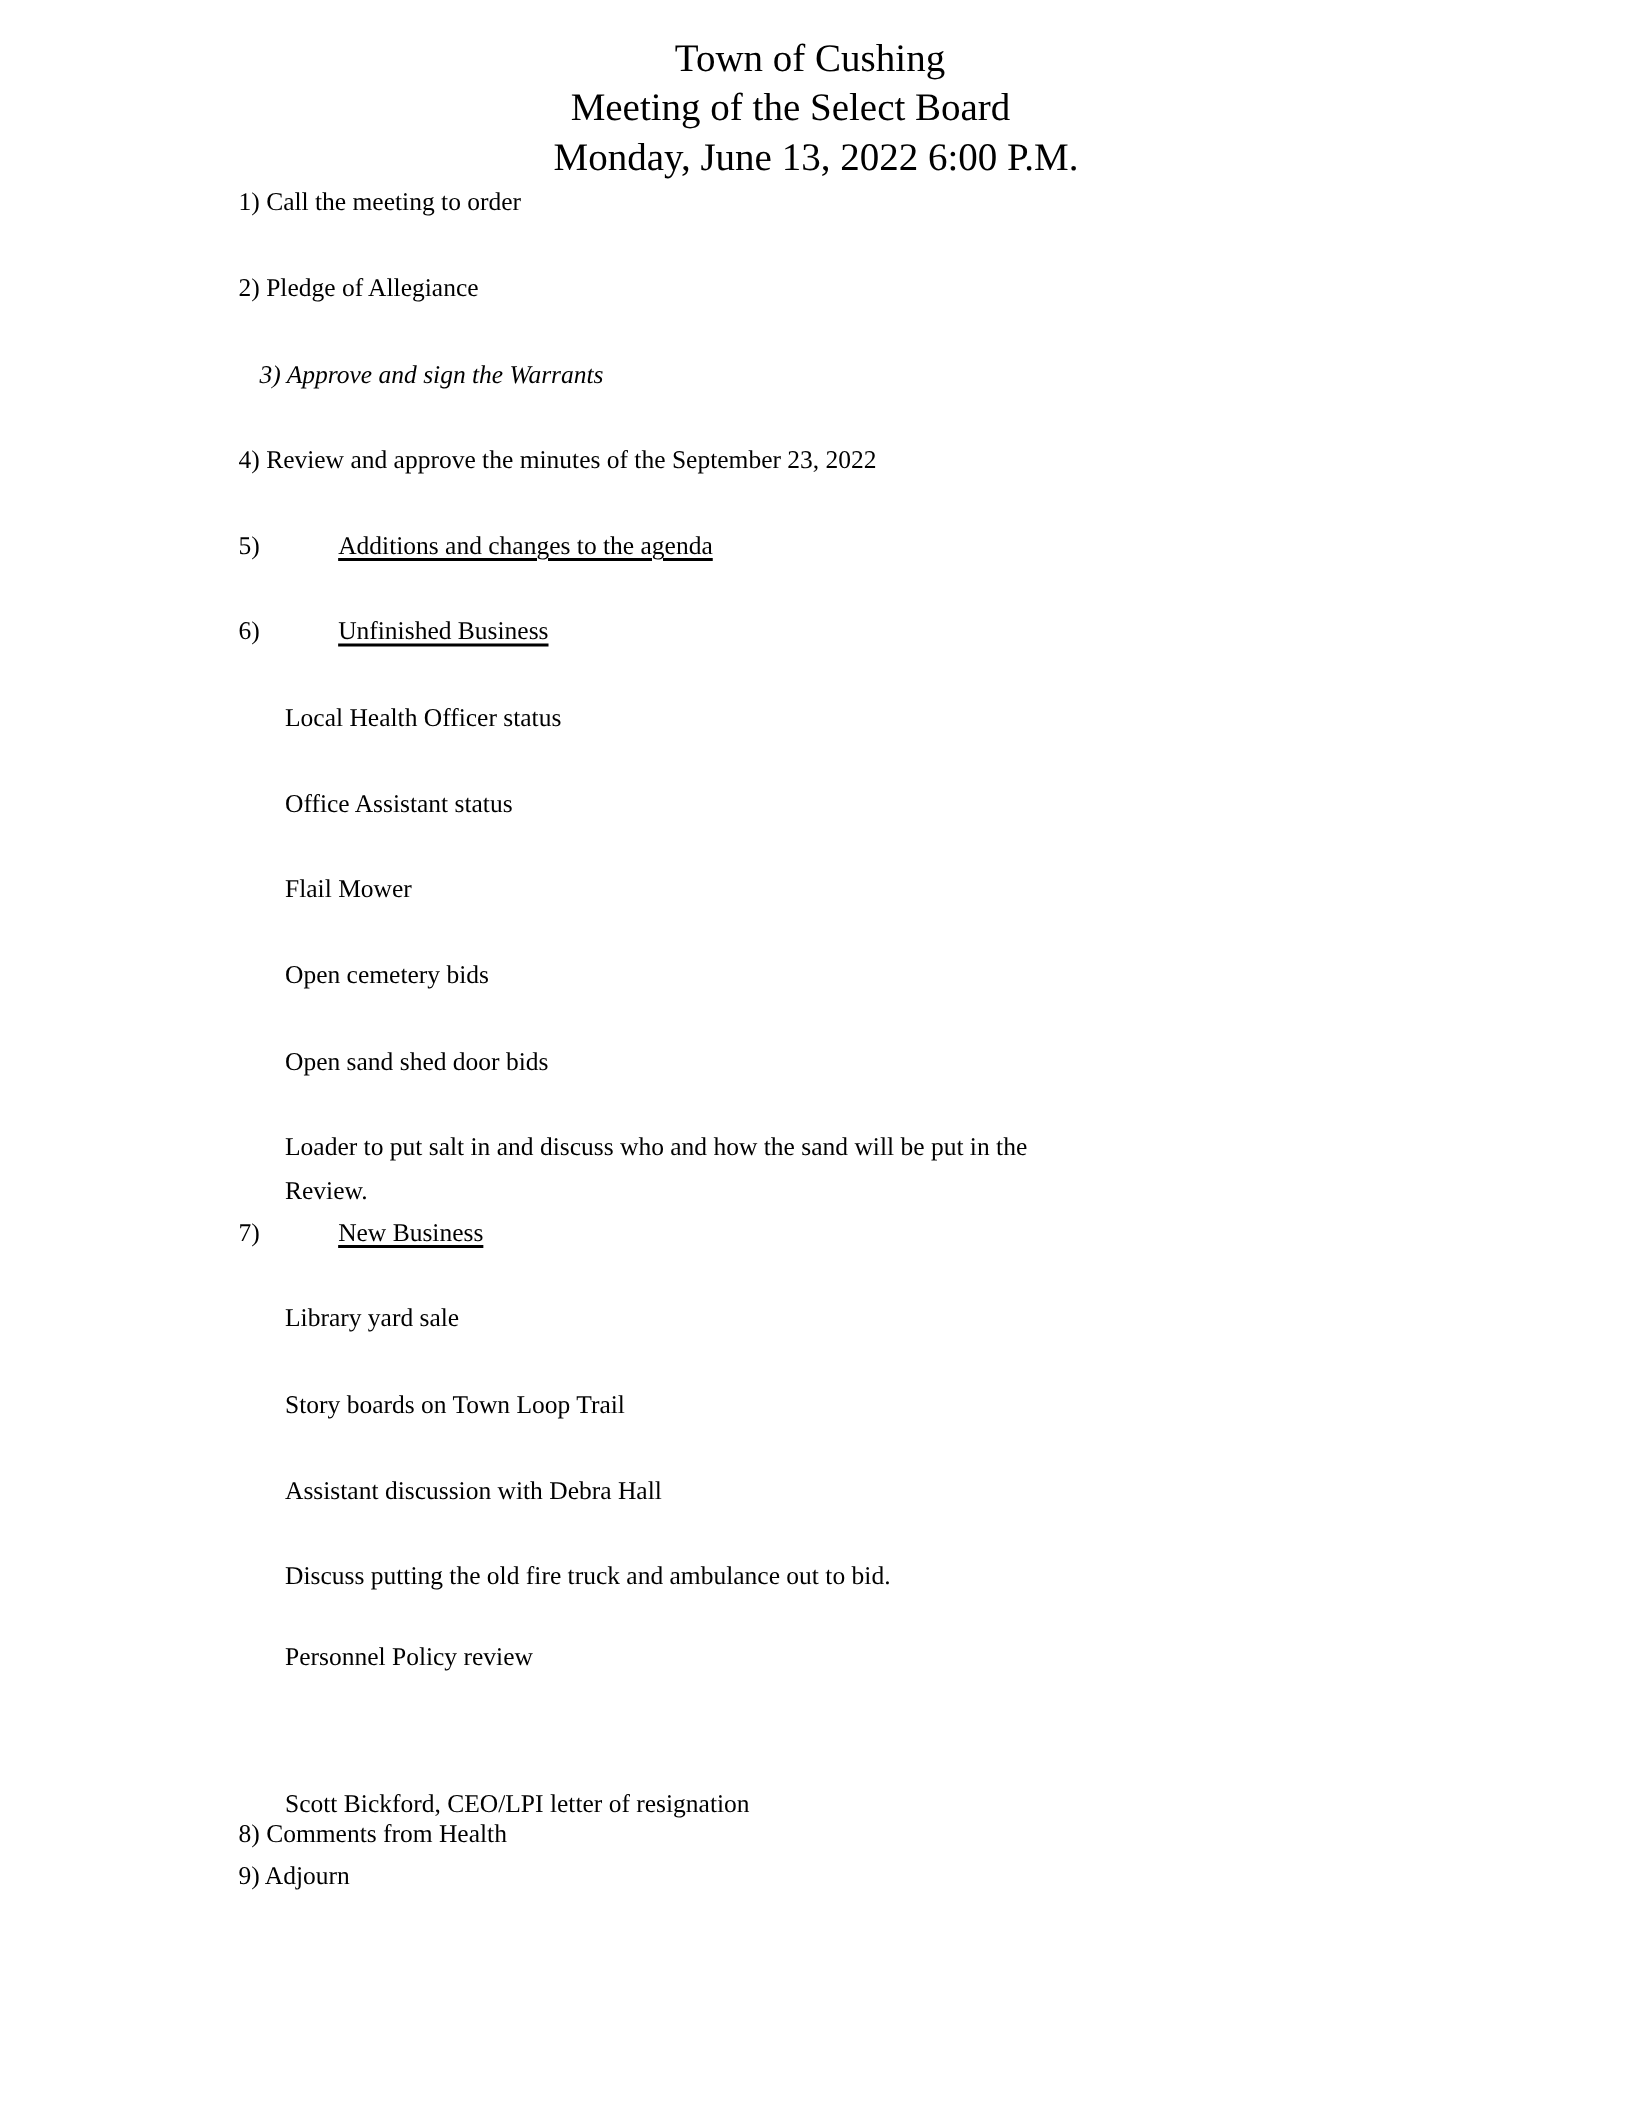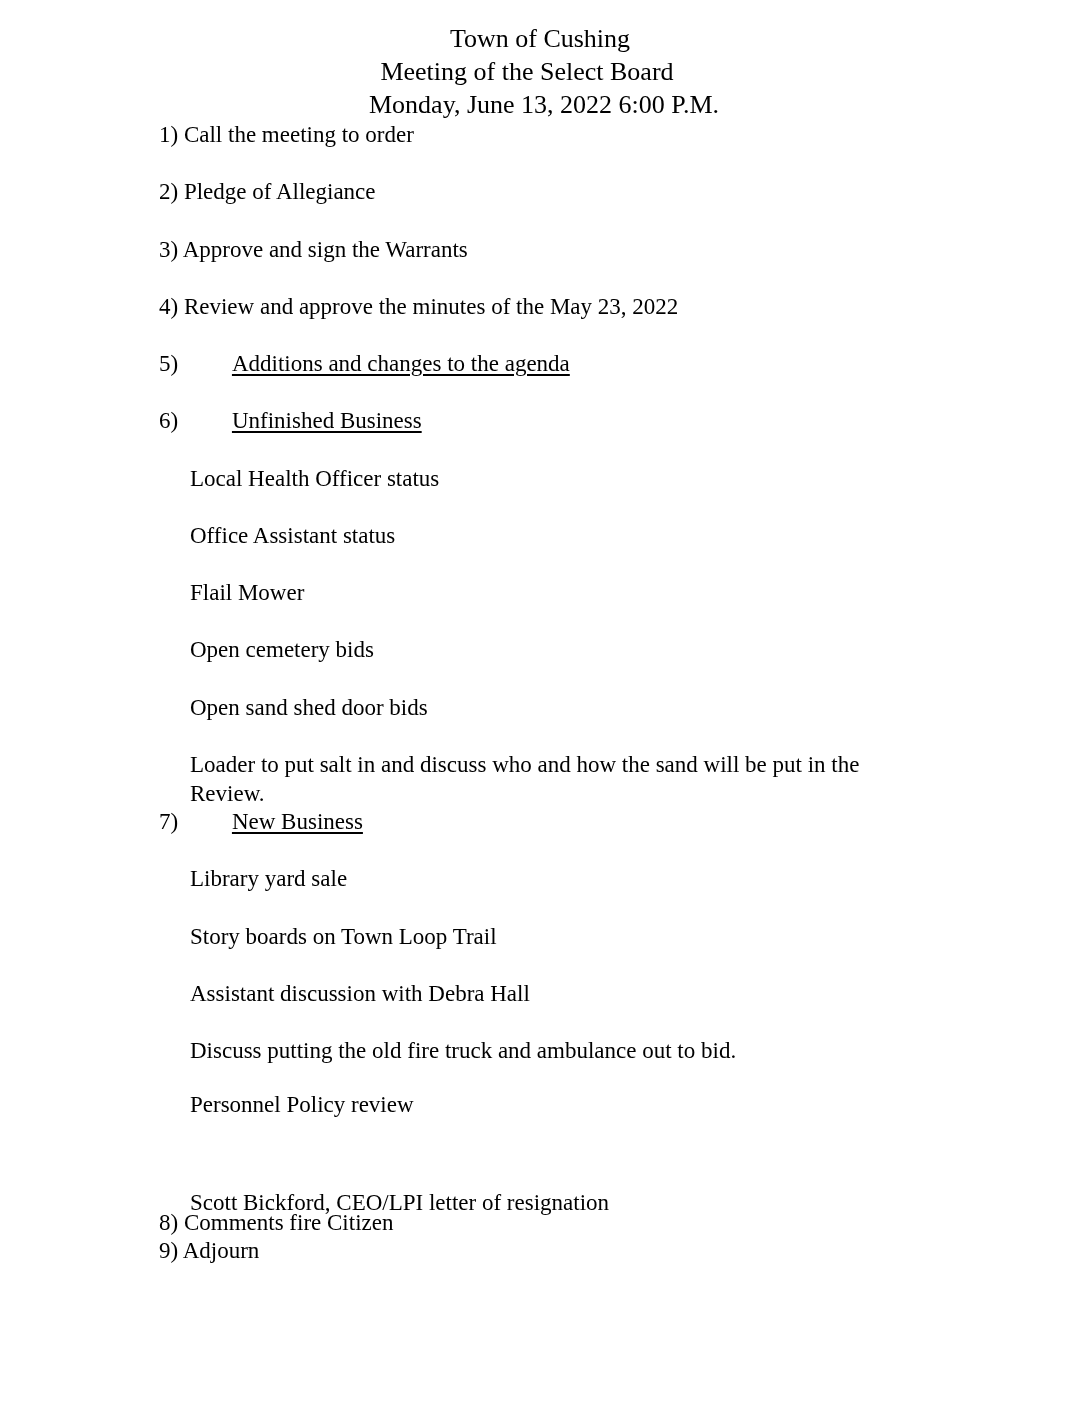--- a/index.html
+++ b/index.html
@@ -1,44 +1,44 @@
 <!DOCTYPE html>
 <html><head>
 <meta charset="utf-8">
 <style>
   html, body { margin: 0; padding: 0; background: #ffffff; }
   body { width: 1088px; height: 1408px; position: relative; overflow: hidden;
          font-family: "Liberation Serif", "DejaVu Serif", serif; color: #000; }
   .title { position: absolute; left: 0; width: 1088px; text-align: center; font-size: 26px; line-height: 30px; white-space: nowrap; }
-  .line { position: absolute; font-size: 23px; line-height: 26px; white-space: nowrap; }
+  .line { position: absolute; font-size: 17px; line-height: 26px; white-space: nowrap; }
   .u { text-decoration: underline; text-underline-offset: 3px; text-decoration-thickness: 2px; margin-left: 48px; }
 </style>
 </head>
 <body>
 
 <div>
   <div class="title" style="top:24px; left:-4px;">Town of Cushing</div>
   <div class="title" style="top:57px; left:-17px;">Meeting of the Select Board</div>
   <div class="title" style="top:90px; left:0px;">Monday, June 13, 2022 6:00 P.M.</div>
 
   <div class="line" style="top:122px; left:159px;">
     <span>1)</span>
     <span>Call the meeting to order</span>
   </div>
   <div class="line" style="top:179px; left:159px;">
     <span>2)</span>
     <span>Pledge of Allegiance</span>
   </div>
-  <div class="line" style="top:237px; left:159px;">
+  <div class="line" style="top:237px; left:173px;font-style:italic;">
     <span>3)</span>
     <span>Approve and sign the Warrants</span>
   </div>
   <div class="line" style="top:294px; left:159px;">
     <span>4)</span>
-    <span>Review and approve the minutes of the May 23, 2022</span>
+    <span>Review and approve the minutes of the September 23, 2022</span>
   </div>
   <div class="line" style="top:351px; left:159px;">
     <span>5)</span>
     <span class="u">Additions and changes to the agenda</span>
   </div>
   <div class="line" style="top:408px; left:159px;">
     <span>6)</span>
     <span class="u">Unfinished Business</span>
   </div>
 
@@ -57,19 +57,19 @@
 
   <div class="line" style="top:866px; left:190px;">Library yard sale</div>
   <div class="line" style="top:924px; left:190px;">Story boards on Town Loop Trail</div>
   <div class="line" style="top:981px; left:190px;">Assistant discussion with Debra Hall</div>
   <div class="line" style="top:1038px; left:190px;">Discuss putting the old fire truck and ambulance out to bid.</div>
   <div class="line" style="top:1092px; left:190px;text-align:right;">Personnel Policy review</div>
   <div class="line" style="top:1190px; left:190px;">Scott Bickford, CEO/LPI letter of resignation</div>
 
   <div class="line" style="top:1210px; left:159px;">
     <span>8)</span>
-    <span>Comments fire Citizen</span>
+    <span>Comments from Health</span>
   </div>
   <div class="line" style="top:1238px; left:159px;">
     <span>9)</span>
     <span>Adjourn</span>
   </div>
 </div>
 
 </body></html>

